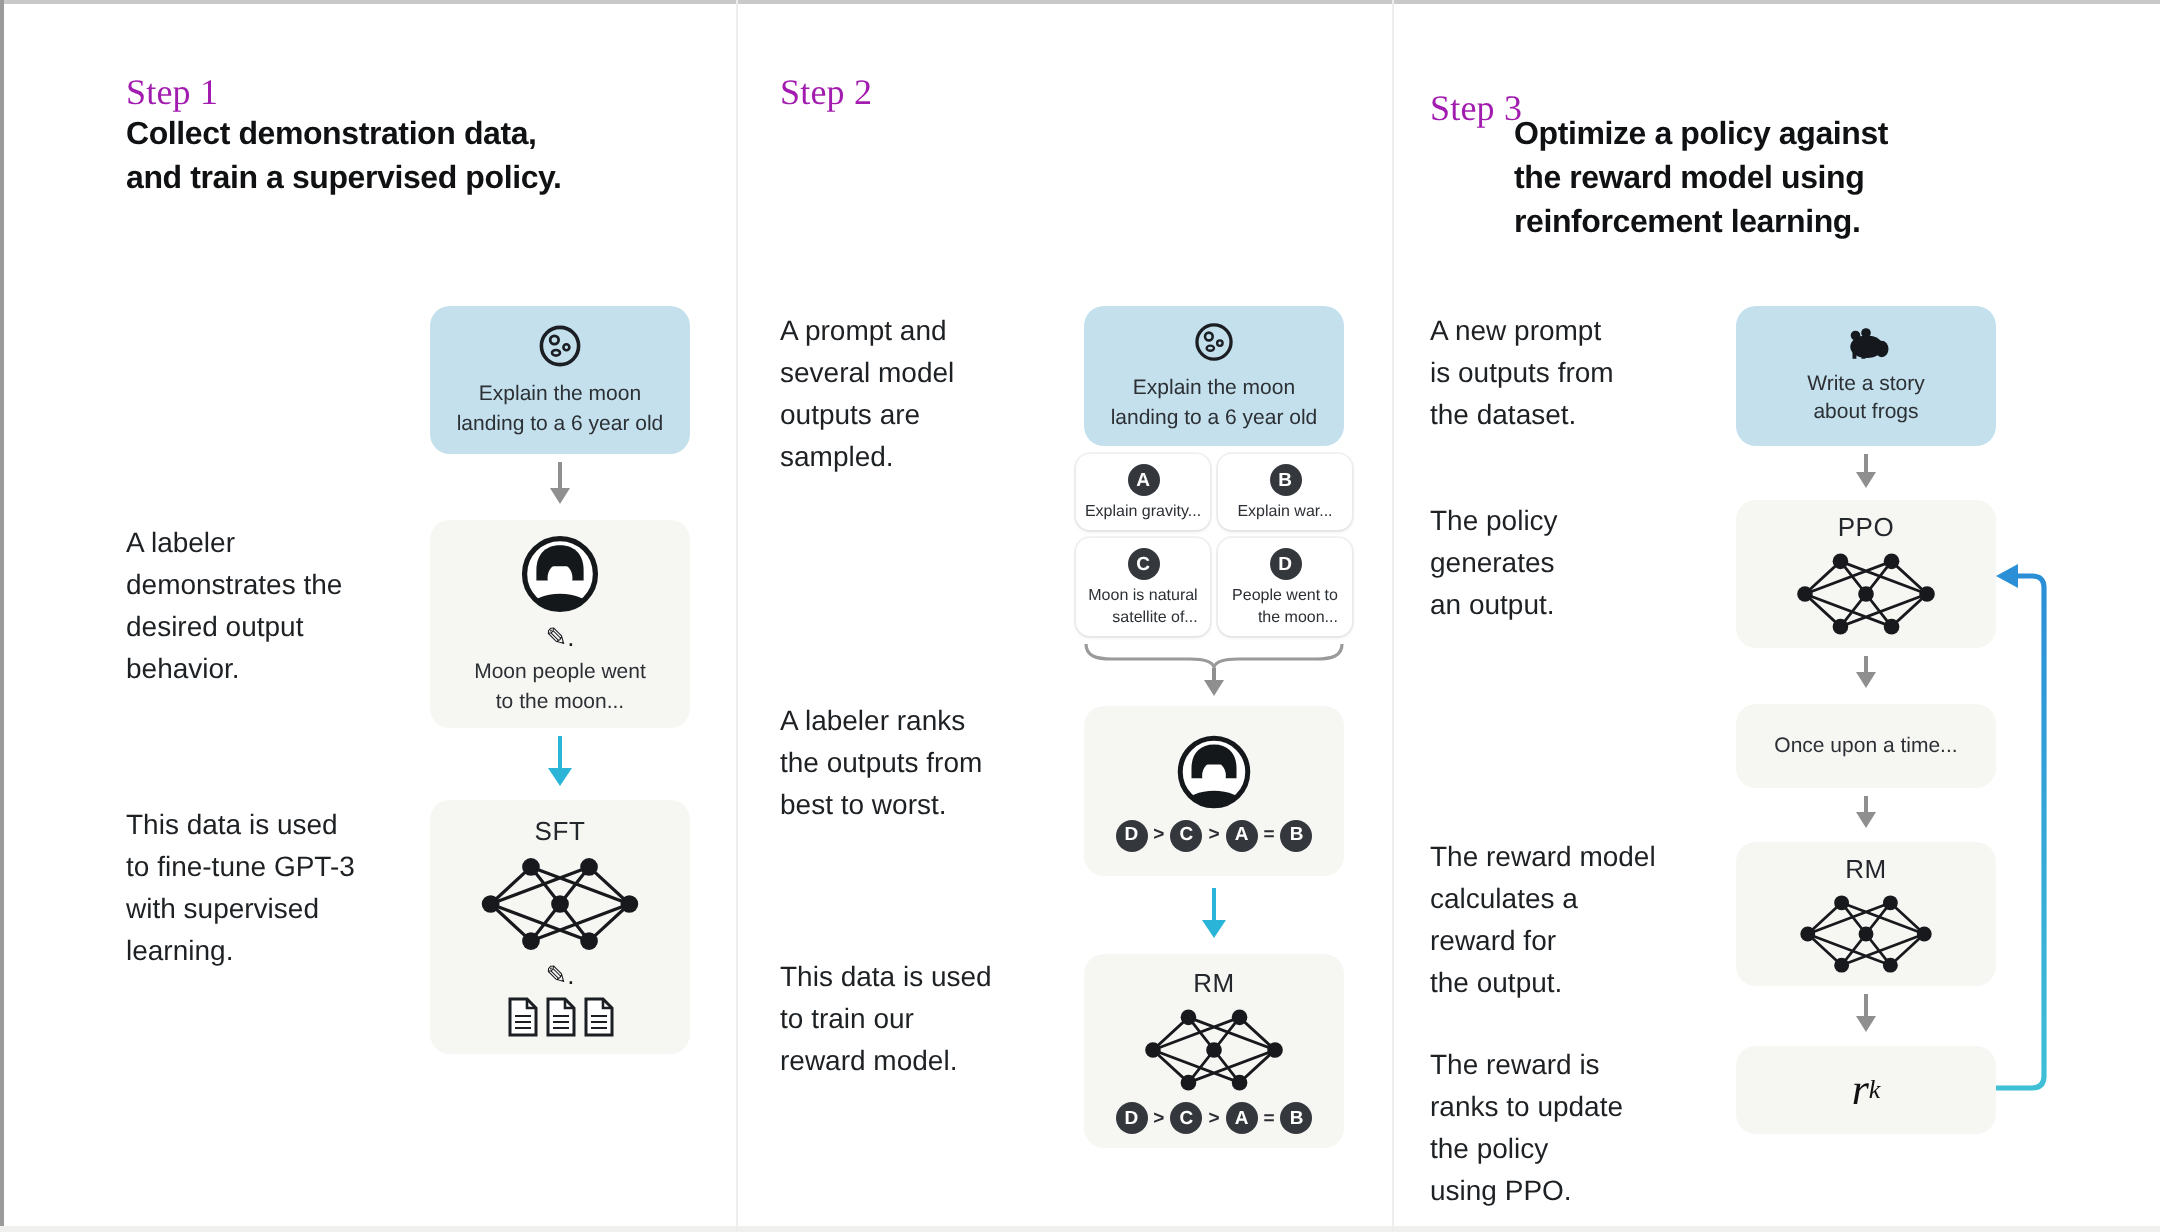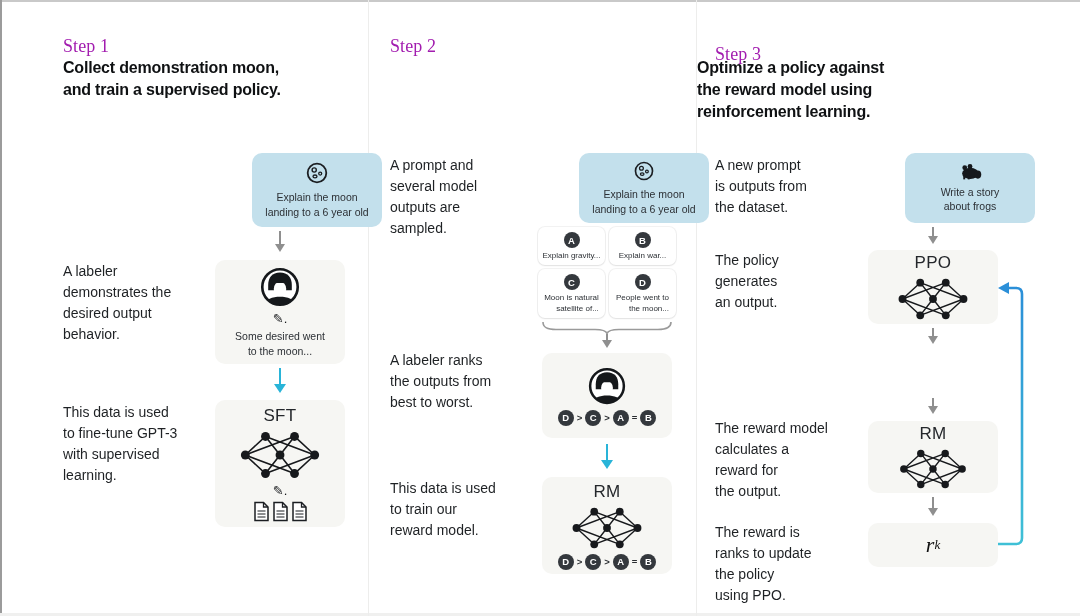--- a/index.html
+++ b/index.html
@@ -11,25 +11,25 @@
   .edge-top{position:absolute;left:0;top:0;width:1080px;height:2px;background:#c9c9c9;}
   .edge-bottom{position:absolute;left:0;bottom:0;width:1080px;height:3px;background:#f0f0ef;}
   .divider{position:absolute;top:0;width:1px;height:616px;background:#ededec;}
   .abs{position:absolute;}
   .step-label{font-size:18px;color:#a21caf;letter-spacing:.1px;font-family:Liberation Serif, serif;}
   .step-title{font-size:16px;font-weight:bold;line-height:1.38;color:#0f1113;
     letter-spacing:-.2px;white-space:pre-line;}
   .desc{font-size:14px;line-height:1.5;color:#1e2124;white-space:pre-line;}
   .box{position:absolute;border-radius:10px;box-sizing:border-box;}
   .prompt-box{background:#c3e0ec;display:flex;flex-direction:column;align-items:center;
-    justify-content:center;gap:5px;padding:6px 8px;margin-left:37px;}
+    justify-content:center;gap:5px;padding:6px 8px;}
   .panel-box{background:#f6f6f3;display:flex;flex-direction:column;align-items:center;
     justify-content:center;gap:4px;padding:6px 6px;}
   .box-caption{font-size:10.5px;line-height:1.35;color:#2c3035;text-align:center;white-space:pre-line;}
-  .model-label{font-size:17px;color:#24272b;letter-spacing:.3px;}
+  .model-label{font-size:13px;color:#24272b;letter-spacing:.3px;}
   .pencil{font-size:13px;color:#17191c;line-height:1;}
   .arrow{position:absolute;width:2px;background:#8f8f8f;}
   .arrow::after{content:"";position:absolute;bottom:-8px;left:-4px;
     border:5px solid transparent;border-top:8px solid #8f8f8f;}
   .arrow.cyan{background:#29b4d8;}
   .arrow.cyan::after{border-top-color:#29b4d8;left:-5px;bottom:-9px;
     border-width:6px;border-top-width:9px;}
   .cards{position:absolute;display:grid;grid-template-columns:1fr 1fr;gap:4px;}
   .card{background:#ffffff;border-radius:7px;display:flex;flex-direction:column;
     align-items:center;gap:3px;padding:5px 2px 4px 2px;
@@ -51,21 +51,21 @@
 <body>
 
 <div id="stage">
   <div class="edge-top"></div>
   <div class="edge-left"></div>
   <div class="edge-bottom"></div>
   <div class="divider" style="left:368px"></div>
   <div class="divider" style="left:696px"></div>
 
   <div class="abs step-label" style="left:63px;top:36px">Step 1</div>
-  <div class="abs step-title" style="left:63px;top:57px;width:300px">Collect demonstration moon,
+  <div class="abs step-title" style="left:63px;top:57px;width:300px">Collect demonstration data,
 and train a supervised policy.</div>
 
   <div class="abs desc" style="left:63px;top:261px;width:145px">A labeler
 demonstrates the
 desired output
 behavior.</div>
   <div class="abs desc" style="left:63px;top:402px;width:145px">This data is used
 to fine-tune GPT-3
 with supervised
 learning.</div>
@@ -96,21 +96,21 @@
         <circle cx="32" cy="32" r="27" fill="#ffffff" stroke="#15181b" stroke-width="4"></circle>
         <g clip-path="url(#avclip1)">
           <path d="M32 10 c-12 0 -18 8 -18 19 l0 8 l36 0 l0 -8 c0 -11 -6 -19 -18 -19 z" fill="#15181b"></path>
           <ellipse cx="32" cy="35" rx="9.5" ry="11" fill="#ffffff"></ellipse>
           <path d="M32 13 c-8 0 -13 5 -13 13 l26 0 c0 -8 -5 -13 -13 -13 z" fill="#15181b"></path>
           <path d="M5 66 c0 -13 13 -19 27 -19 c14 0 27 6 27 19 z" fill="#15181b"></path>
         </g>
       </svg>
     </span>
     <span class="pencil">✎.</span>
-    <div class="box-caption">Some desired went
+    <div class="box-caption">Moon people went
 to the moon...</div>
   </div>
 
   <div class="arrow cyan" style="left:279px;top:368px;height:22px"></div>
 
   <div class="box panel-box" style="left:215px;top:400px;width:130px;height:127px">
     <div class="model-label">SFT</div>
     <span>
       <svg width="86" height="50" viewBox="0 0 100 62">
         <g stroke="#17191c" stroke-width="2">
@@ -262,21 +262,21 @@
       <span class="rank-op">&gt;</span>
       <span class="badge">C</span>
       <span class="rank-op">&gt;</span>
       <span class="badge">A</span>
       <span class="rank-op">=</span>
       <span class="badge">B</span>
     </div>
   </div>
 
   <div class="abs step-label" style="left:715px;top:44px">Step 3</div>
-  <div class="abs step-title" style="left:697px;top:57px;width:290px">Optimize a policy against
+  <div class="abs step-title" style="left:757px;top:57px;width:290px">Optimize a policy against
 the reward model using
 reinforcement learning.</div>
 
   <div class="abs desc" style="left:715px;top:155px;width:140px">A new prompt
 is outputs from
 the dataset.</div>
   <div class="abs desc" style="left:715px;top:250px;width:140px">The policy
 generates
 an output.</div>
   <div class="abs desc" style="left:715px;top:418px;width:145px">The reward model
@@ -321,20 +321,23 @@
             <circle cx="93" cy="31" r="5.5"></circle>
           <circle cx="32" cy="54" r="5.5"></circle>
             <circle cx="68" cy="54" r="5.5"></circle>
         </g>
       </svg>
     </span>
   </div>
 
   <div class="arrow" style="left:932px;top:328px;height:13px"></div>
 
+  <div class="box panel-box" style="left:868px;top:352px;width:130px;height:42px">
+    <div class="box-caption">Once upon a time...</div>
+  </div>
 
   <div class="arrow" style="left:932px;top:398px;height:13px"></div>
 
   <div class="box panel-box" style="left:868px;top:421px;width:130px;height:72px">
     <div class="model-label">RM</div>
     <span>
       <svg width="74" height="42" viewBox="0 0 100 62">
         <g stroke="#17191c" stroke-width="2">
           <path d="M32 8 L7 31 M32 8 L50 31 M32 8 L93 31 M68 8 L7 31 M68 8 L50 31 M68 8 L93 31
                    M32 54 L7 31 M32 54 L50 31 M32 54 L93 31 M68 54 L7 31 M68 54 L50 31 M68 54 L93 31"></path>

